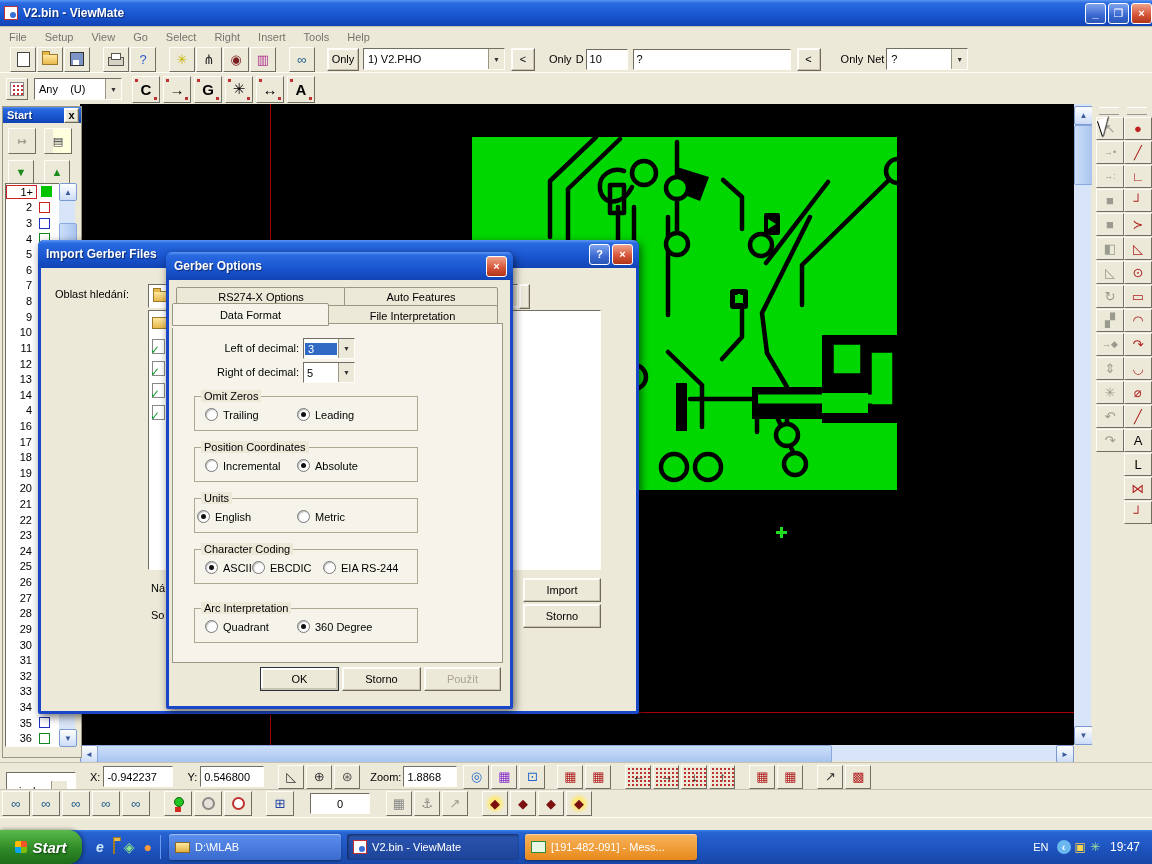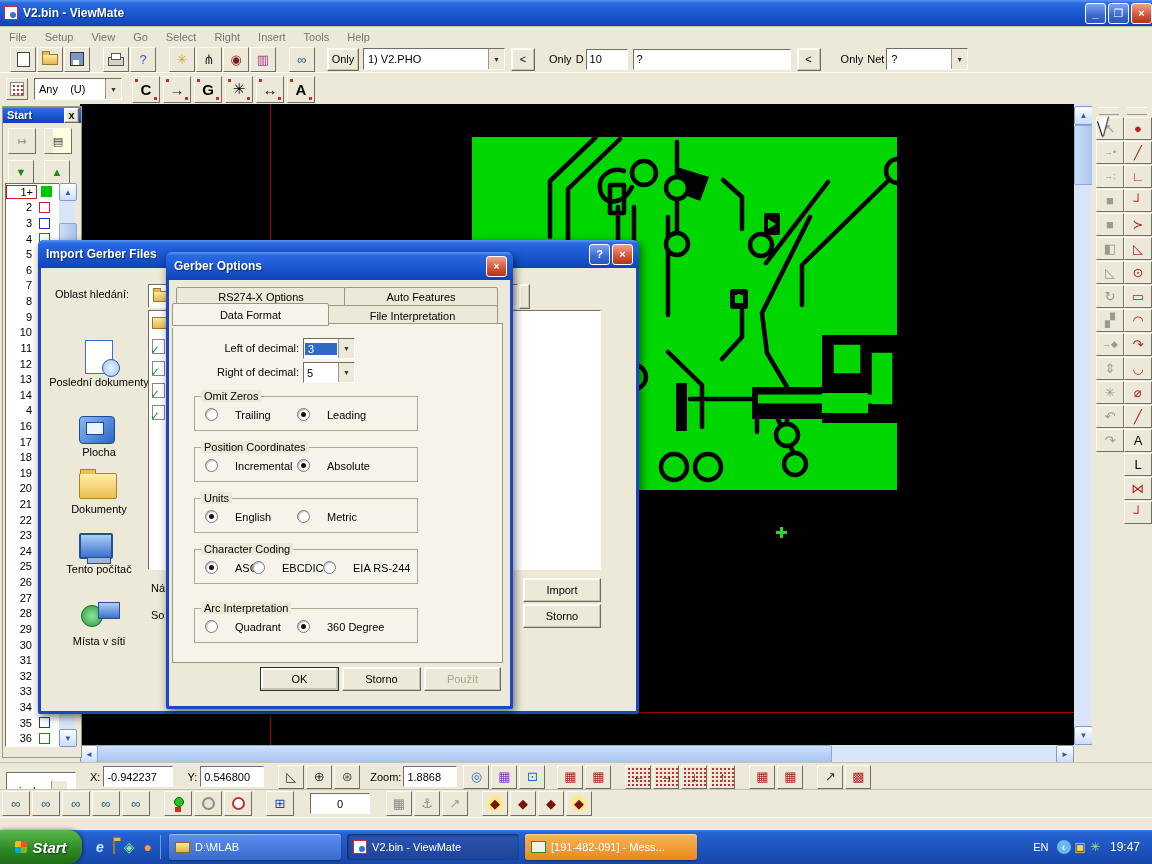--- a/index.html
+++ b/index.html
@@ -33,21 +33,21 @@
     box-shadow:2px 3px 8px rgba(0,0,0,.55);}
   .dlg-title{position:absolute;left:-3px;top:-3px;right:-3px;height:28px;border-radius:6px 6px 0 0;
     background:linear-gradient(180deg,#5a96f4 0%,#2a6ae0 12%,#1a57d2 55%,#1143b5 100%);
     color:#fff;font-weight:bold;font-size:12px;display:flex;align-items:center;padding-left:8px;
     text-shadow:1px 1px 1px #0a2a6a;}
   .group{position:absolute;border:1px solid #aca992;}
   .group-label{position:absolute;top:-7px;left:6px;background:#ece9d8;padding:0 3px;font-size:11px;}
   .radio{width:11px;height:11px;border-radius:50%;background:#fff;border:1px solid #777;
     box-shadow:inset 1px 1px 1px #bbb;display:inline-flex;align-items:center;justify-content:center;flex:none;}
   .radio .dot{width:5px;height:5px;border-radius:50%;background:#111;}
-  .ropt{position:absolute;display:flex;align-items:center;gap:17px;font-size:11px;}
+  .ropt{position:absolute;display:flex;align-items:center;gap:5px;font-size:11px;}
   .tab{position:absolute;background:#ece9d8;border:1px solid #9a9782;border-radius:2px 2px 0 0;
     display:flex;align-items:center;justify-content:center;font-size:11px;}
   
   .lrow{display:flex;align-items:center;font-size:11px;}
   .lnum{width:26px;text-align:right;padding-right:3px;}
   .lchip{width:9px;height:9px;border:1px solid;margin-left:4px;}
   
   .sc-btn{background:linear-gradient(180deg,#fdfefe,#ccdcf8);border:1px solid #7a9ad0;border-radius:2px;
     color:#3a5a9a;font-size:8px;display:flex;align-items:center;justify-content:center;}
   .sc-track{background:#d8e4f8;}
@@ -566,32 +566,20 @@
     <span class="cap-btn close" style="margin-right:6px;">×</span>
   </div>
   <div class="abs" style="left:0;top:25px;right:0;bottom:0;">
     <span class="abs" style="left:14px;top:20px;">Oblast hledání:</span>
     <span class="field abs" style="left:107px;top:16px;width:368px;height:22px;padding:0;">
       <span class="k-folder" style="margin-left:4px;"></span>
       <span style="flex:1"></span>
       <span class="combo-arrow" style="height:20px;">▼</span>
     </span>
     <span class="xp-btn abs" style="left:478px;top:16px;width:9px;height:23px;"></span>
-    <div id="places-bar" class="abs" style="left:6px;top:48px;width:104px;height:380px;">
-        <span class="pi pi-recent" style="left: 38px; top: 24px;"></span>
-        <span class="place-label" style="left: 0px; top: 60px;">Poslední dokumenty</span>
-        <span class="pi pi-desktop" style="left: 32px; top: 100px;"></span>
-        <span class="place-label" style="left: 0px; top: 130px;">Plocha</span>
-        <span class="pi pi-docs" style="left: 32px; top: 157px;"></span>
-        <span class="place-label" style="left: 0px; top: 187px;">Dokumenty</span>
-        <span class="pi pi-computer" style="left: 32px; top: 217px;"></span>
-        <span class="place-label" style="left: 0px; top: 247px;">Tento počítač</span>
-        <span class="pi pi-network" style="left: 34px; top: 289px;"></span>
-        <span class="place-label" style="left: 0px; top: 319px;">Místa v síti</span>
-      </div>
     <div id="file-list" class="sunken abs" style="left:107px;top:42px;width:451px;height:258px;">
         <span class="fi-folder" style="position: absolute; left: 3px; top: 6px;"></span>
         <span class="fi-gerber" style="position: absolute; left: 3px; top: 28px;"></span>
         <span class="fi-gerber" style="position: absolute; left: 3px; top: 50px;"></span>
         <span class="fi-gerber" style="position: absolute; left: 3px; top: 72px;"></span>
         <span class="fi-gerber" style="position: absolute; left: 3px; top: 94px;"></span>
       </div>
     <span class="abs" style="left:110px;top:314px;">Ná</span>
     <span class="abs" style="left:110px;top:341px;">So</span>
     <span class="xp-btn abs" style="left:482px;top:310px;width:76px;height:22px;">Import</span>
@@ -643,21 +631,21 @@
             </span>
             <span class="ropt" style="left: 102px; top: 11px;">
               <span class="radio">
                 <span class="dot"></span>
               </span>
               <span>Absolute</span>
             </span>
           </div>
           <div class="group" style="position: relative; width: 222px; height: 33px; margin-bottom: 16px;">
             <span class="group-label">Units</span>
-            <span class="ropt" style="left: 10px; top: 11px;">
+            <span class="ropt" style="left: 2px; top: 11px;">
               <span class="radio">
                 <span class="dot"></span>
               </span>
               <span>English</span>
             </span>
             <span class="ropt" style="left: 102px; top: 11px;">
               <span class="radio"></span>
               <span>Metric</span>
             </span>
           </div>

